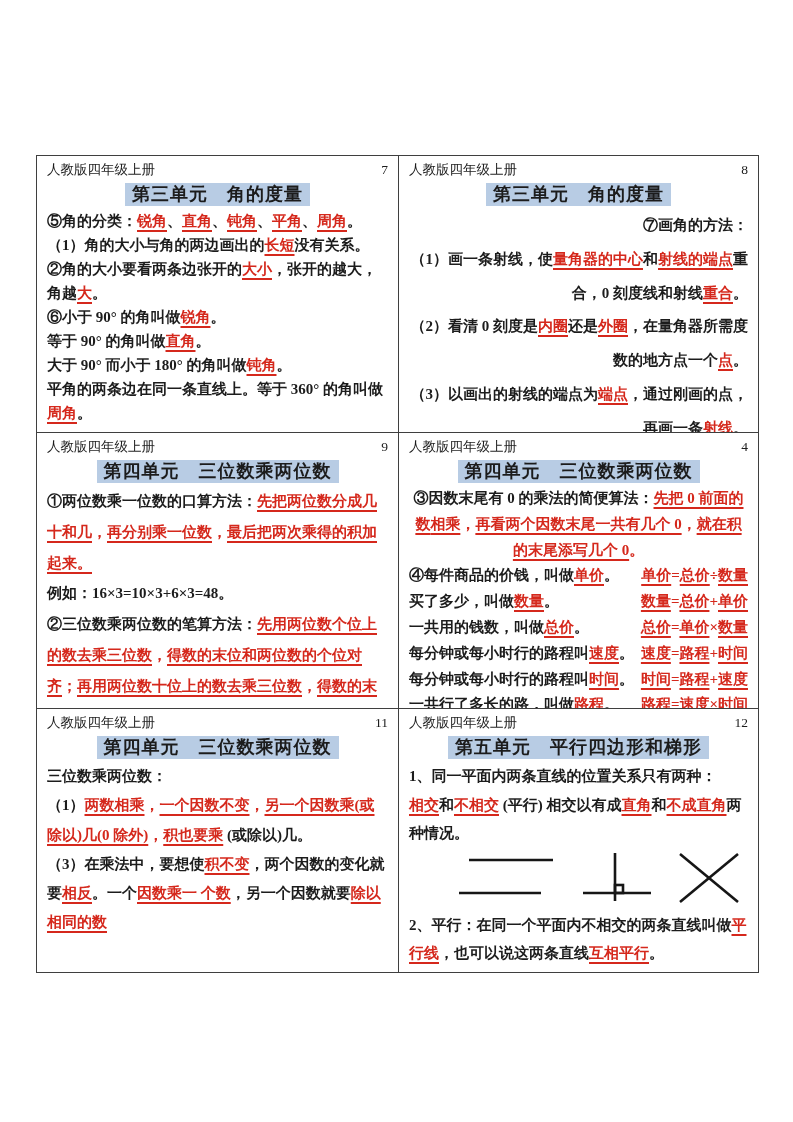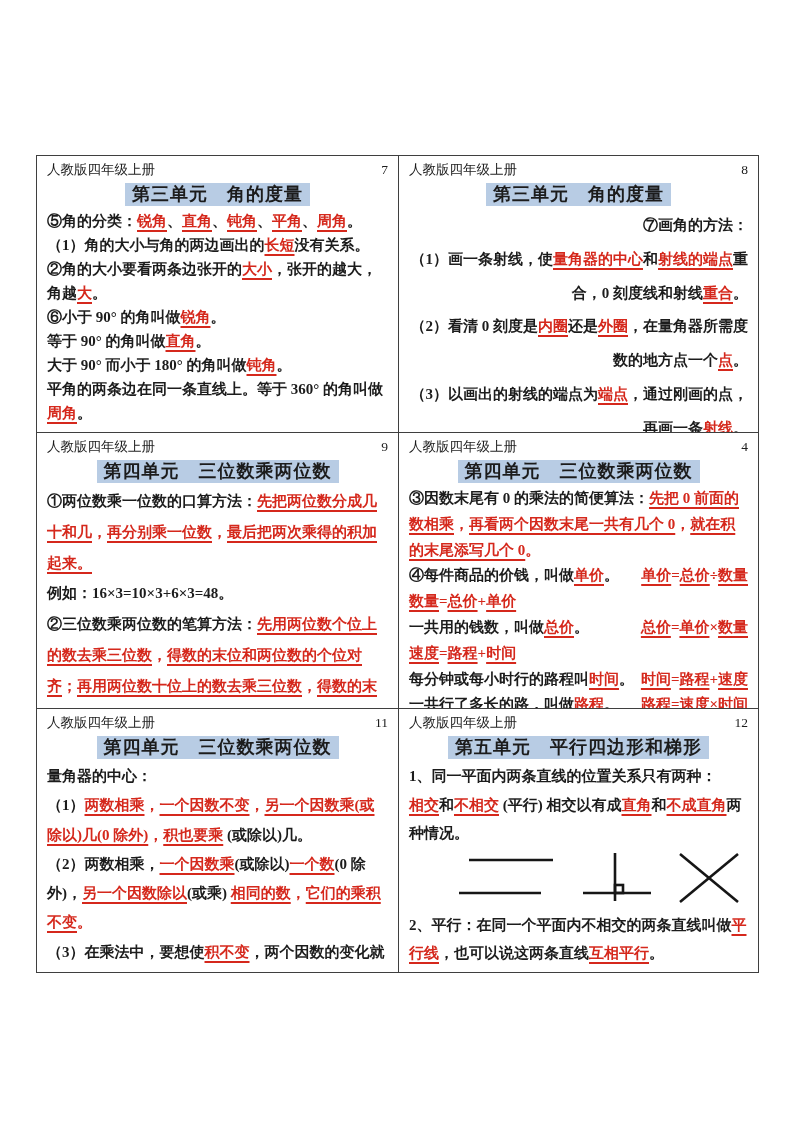--- a/index.html
+++ b/index.html
@@ -44,21 +44,21 @@
   }
   .cell-title .hl{background:var(--hl);padding:1px 7px 2px 7px;}
   .cell-body{
     font-size:15px;font-weight:700;
   }
   .cell-body p{margin:0;}
   
   .lh-p7 .cell-body{line-height:1.6;}
   .lh-p8 .cell-body{line-height:2.25;text-align:right;}
   .lh-p9 .cell-body{line-height:2.05;}
-  .lh-p10 .cell-body{line-height:1.72;}
+  .lh-p10 .cell-body{line-height:1.72;text-align:center;}
   .lh-p11 .cell-body{line-height:1.95;}
   .lh-p12 .cell-body{line-height:1.9;}
   
   .s-r{color:var(--red);}
   .s-ru{
     color:var(--red);
     text-decoration:underline;
     text-decoration-color:var(--red);
     text-decoration-thickness:1.5px;
     text-underline-offset:4px;
@@ -144,27 +144,29 @@
       <div class="cell-title">
         <span class="hl">第四单元　三位数乘两位数</span>
       </div>
       <div class="cell-body">
           <p><span>③因数末尾有 0 的乘法的简便算法：</span><span class="s-ru">先把 0 前面的数</span><span class="s-ru">相乘</span><span class="s-r">，</span><span class="s-ru">再看两个因数末尾一共有几个 0</span><span class="s-r">，</span><span class="s-ru">就在积的末尾添写几个 0</span><span class="s-r">。</span></p>
           <div class="def-row">
             <span><span>④每件商品的价钱，叫做</span><span class="s-ru">单价</span><span>。</span></span>
             <span class="formula"><span class="s-ru">单价</span><span class="s-r">=</span><span class="s-ru">总价</span><span class="s-r">÷</span><span class="s-ru">数量</span></span>
           </div>
           <div class="def-row">
+            <span><span>买了多少，叫做</span><span class="s-ru">数量</span><span>。</span></span>
             <span class="formula"><span class="s-ru">数量</span><span class="s-r">=</span><span class="s-ru">总价</span><span class="s-r">+</span><span class="s-ru">单价</span></span>
           </div>
           <div class="def-row">
             <span><span>一共用的钱数，叫做</span><span class="s-ru">总价</span><span>。</span></span>
             <span class="formula"><span class="s-ru">总价</span><span class="s-r">=</span><span class="s-ru">单价</span><span class="s-r">×</span><span class="s-ru">数量</span></span>
           </div>
           <div class="def-row">
+            <span><span>每分钟或每小时行的路程叫</span><span class="s-ru">速度</span><span>。</span></span>
             <span class="formula"><span class="s-ru">速度</span><span class="s-r">=</span><span class="s-ru">路程</span><span class="s-r">+</span><span class="s-ru">时间</span></span>
           </div>
           <div class="def-row">
             <span><span>每分钟或每小时行的路程叫</span><span class="s-ru">时间</span><span>。</span></span>
             <span class="formula"><span class="s-ru">时间</span><span class="s-r">=</span><span class="s-ru">路程</span><span class="s-r">+</span><span class="s-ru">速度</span></span>
           </div>
           <div class="def-row">
             <span><span>一共行了多长的路，叫做</span><span class="s-ru">路程</span><span>。</span></span>
             <span class="formula"><span class="s-ru">路程</span><span class="s-r">=</span><span class="s-ru">速度</span><span class="s-r">×</span><span class="s-ru">时间</span></span>
           </div>
@@ -173,23 +175,22 @@
 
     <div class="cell lh-p11">
       <div class="cell-head">
         <span>人教版四年级上册</span>
         <span>11</span>
       </div>
       <div class="cell-title">
         <span class="hl">第四单元　三位数乘两位数</span>
       </div>
       <div class="cell-body">
-          <p><span>量角器的中心：</span></p>
+          <p><span>三位数乘两位数：</span></p>
           <p><span>（1）</span><span class="s-ru">两数相乘</span><span class="s-r">，</span><span class="s-ru">一个因数不变</span><span class="s-r">，</span><span class="s-ru">另一个因数乘(或除以)几(0 除外)</span><span class="s-r">，</span><span class="s-ru">积也要乘</span><span> (或除以)几。</span></p>
-          <p><span>（2）两数相乘，</span><span class="s-ru">一个因数乘</span><span>(或除以)</span><span class="s-ru">一个数</span><span>(0 除外)，</span><span class="s-ru">另一个因数除以</span><span>(或乘) </span><span class="s-ru">相同的数</span><span class="s-r">，</span><span class="s-ru">它们的乘积不变</span><span class="s-r">。</span></p>
           <p><span>（3）在乘法中，要想使</span><span class="s-ru">积不变</span><span>，两个因数的变化就要</span><span class="s-ru">相反</span><span>。一个</span><span class="s-ru">因数乘一 个数</span><span>，另一个因数就要</span><span class="s-ru">除以</span><span class="s-ru">相同的数</span></p>
         </div>
     </div>
 
     <div class="cell lh-p12">
       <div class="cell-head">
         <span>人教版四年级上册</span>
         <span>12</span>
       </div>
       <div class="cell-title">

